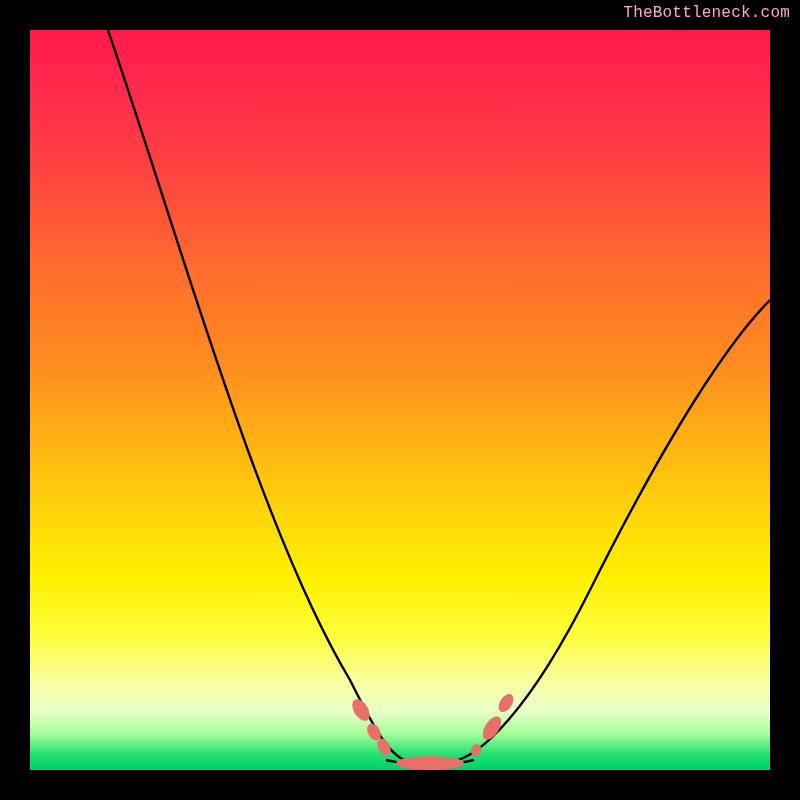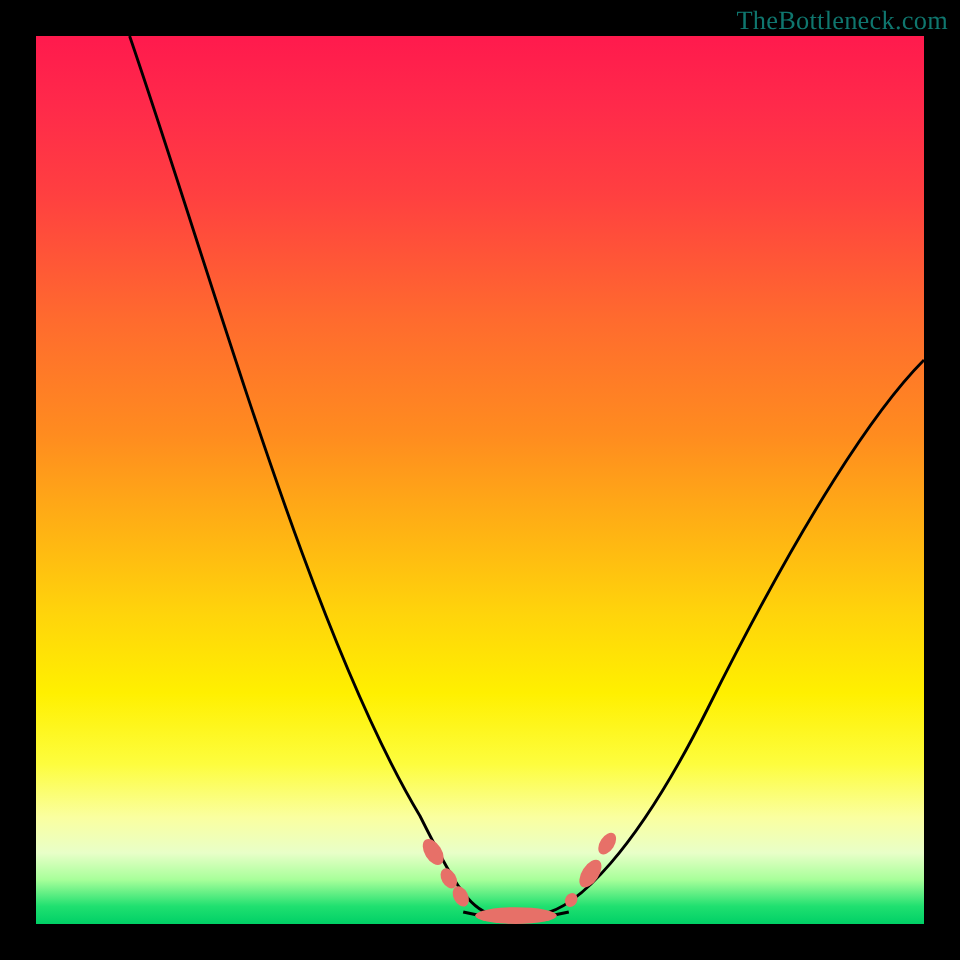--- a/index.html
+++ b/index.html
@@ -39,23 +39,23 @@
       #e8ffc8 92%,
       #a8ff9a 95%,
       #20e070 98%,
       #00d066 100%
     );
   }
   .watermark {
     position: absolute;
     top: 4px;
     right: 10px;
-    font-family: Liberation Serif, serif;
-    font-size: 22px;
-    color: #0f766e;
+    font-family: Liberation Mono, monospace;
+    font-size: 16px;
+    color: #f9a8d4;
     letter-spacing: 0.2px;
     user-select: none;
   }
   svg.curve {
     position: absolute;
     left: 0;
     top: 0;
   }
   .marker {
     fill: #e77068;

